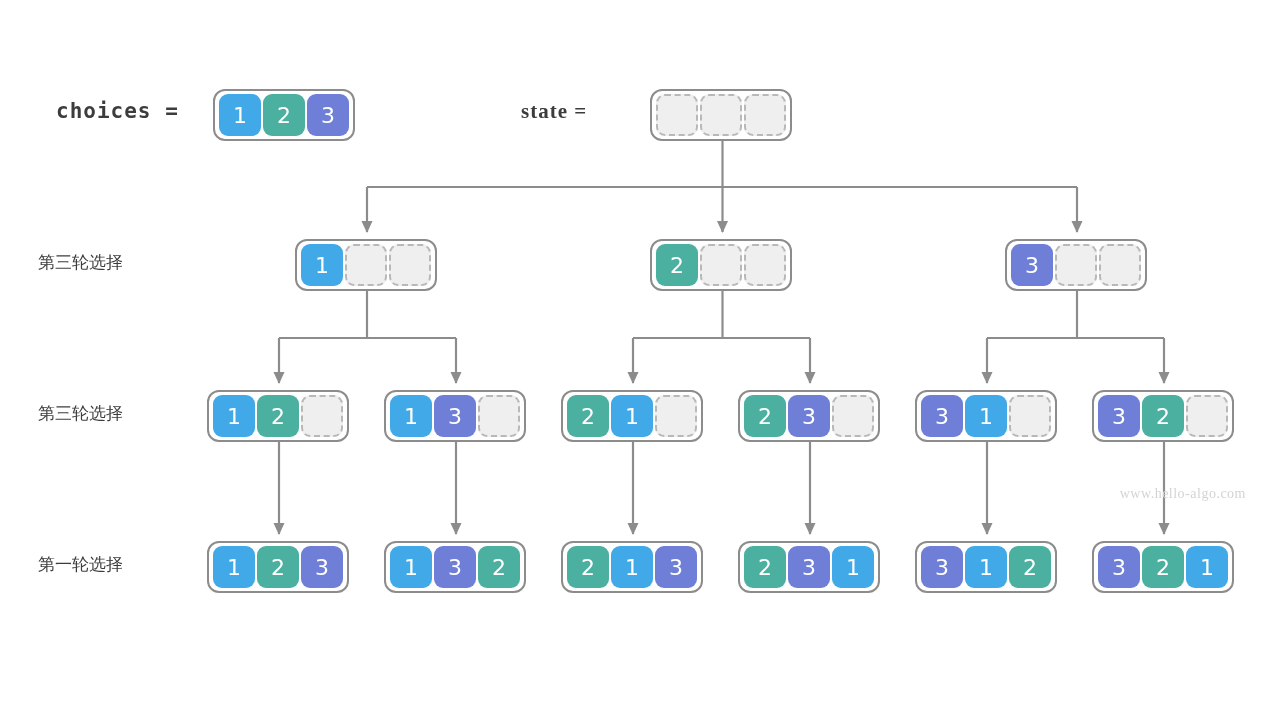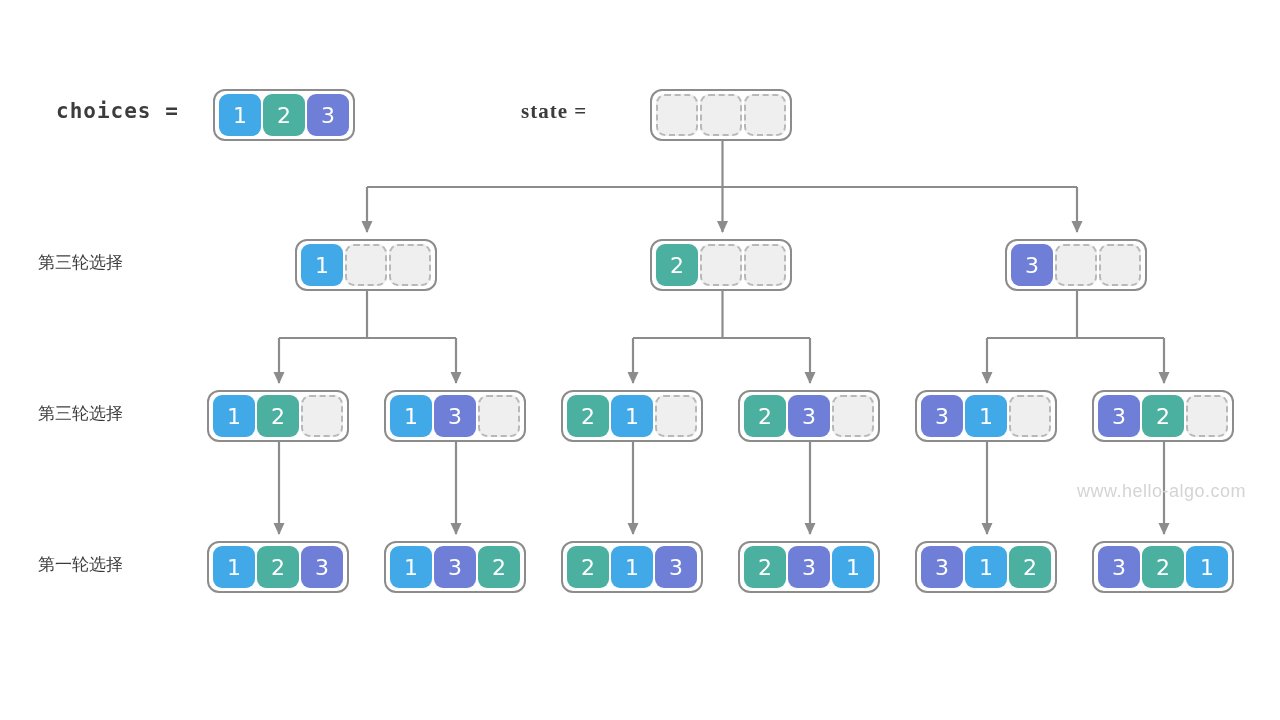--- a/index.html
+++ b/index.html
@@ -83,22 +83,22 @@
     background: #efefef;
     border: 2px dashed #b8b8b8;
     color: transparent;
   }
 
   
   .watermark {
     position: absolute;
     right: 34px;
     bottom: 22px;
-    font-family: Liberation Sans, sans-serif;
-    font-size: 18px;
+    font-family: Liberation Serif, serif;
+    font-size: 14px;
     color: #d4d4d4;
     letter-spacing: 0.5px;
     white-space: nowrap;
   }
 </style>
 </head>
 <body>
 
 <div id="canvas">
 

